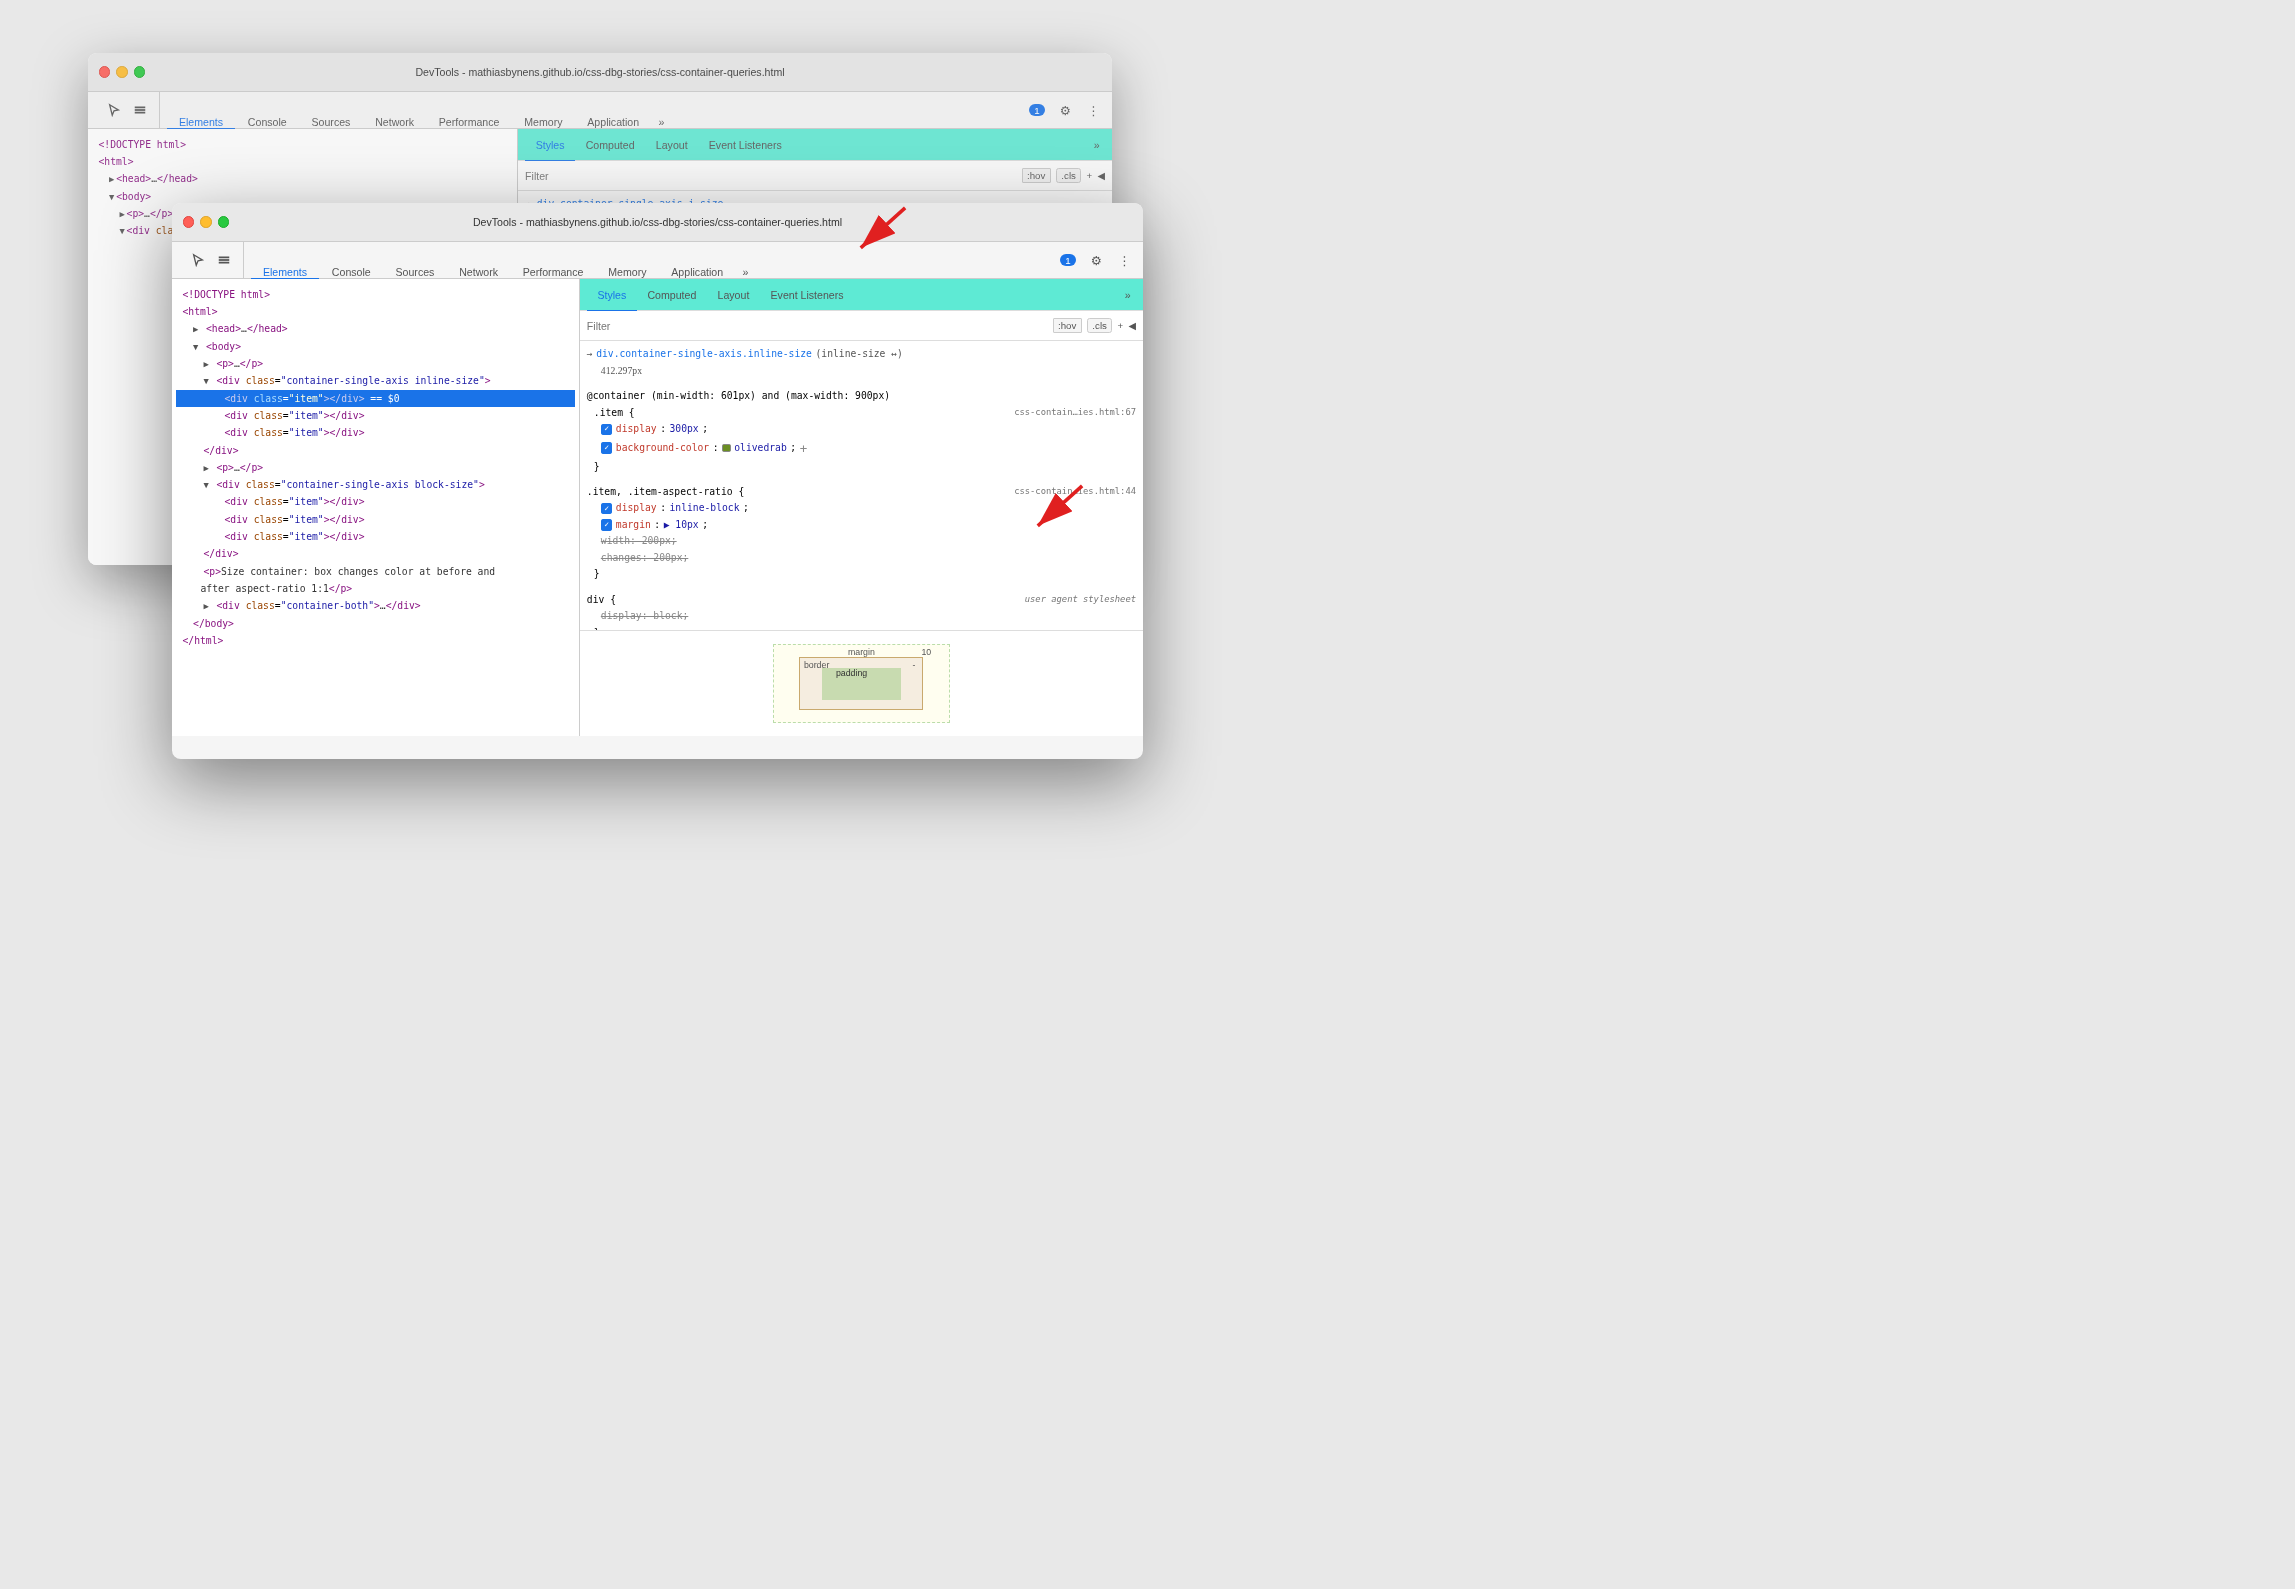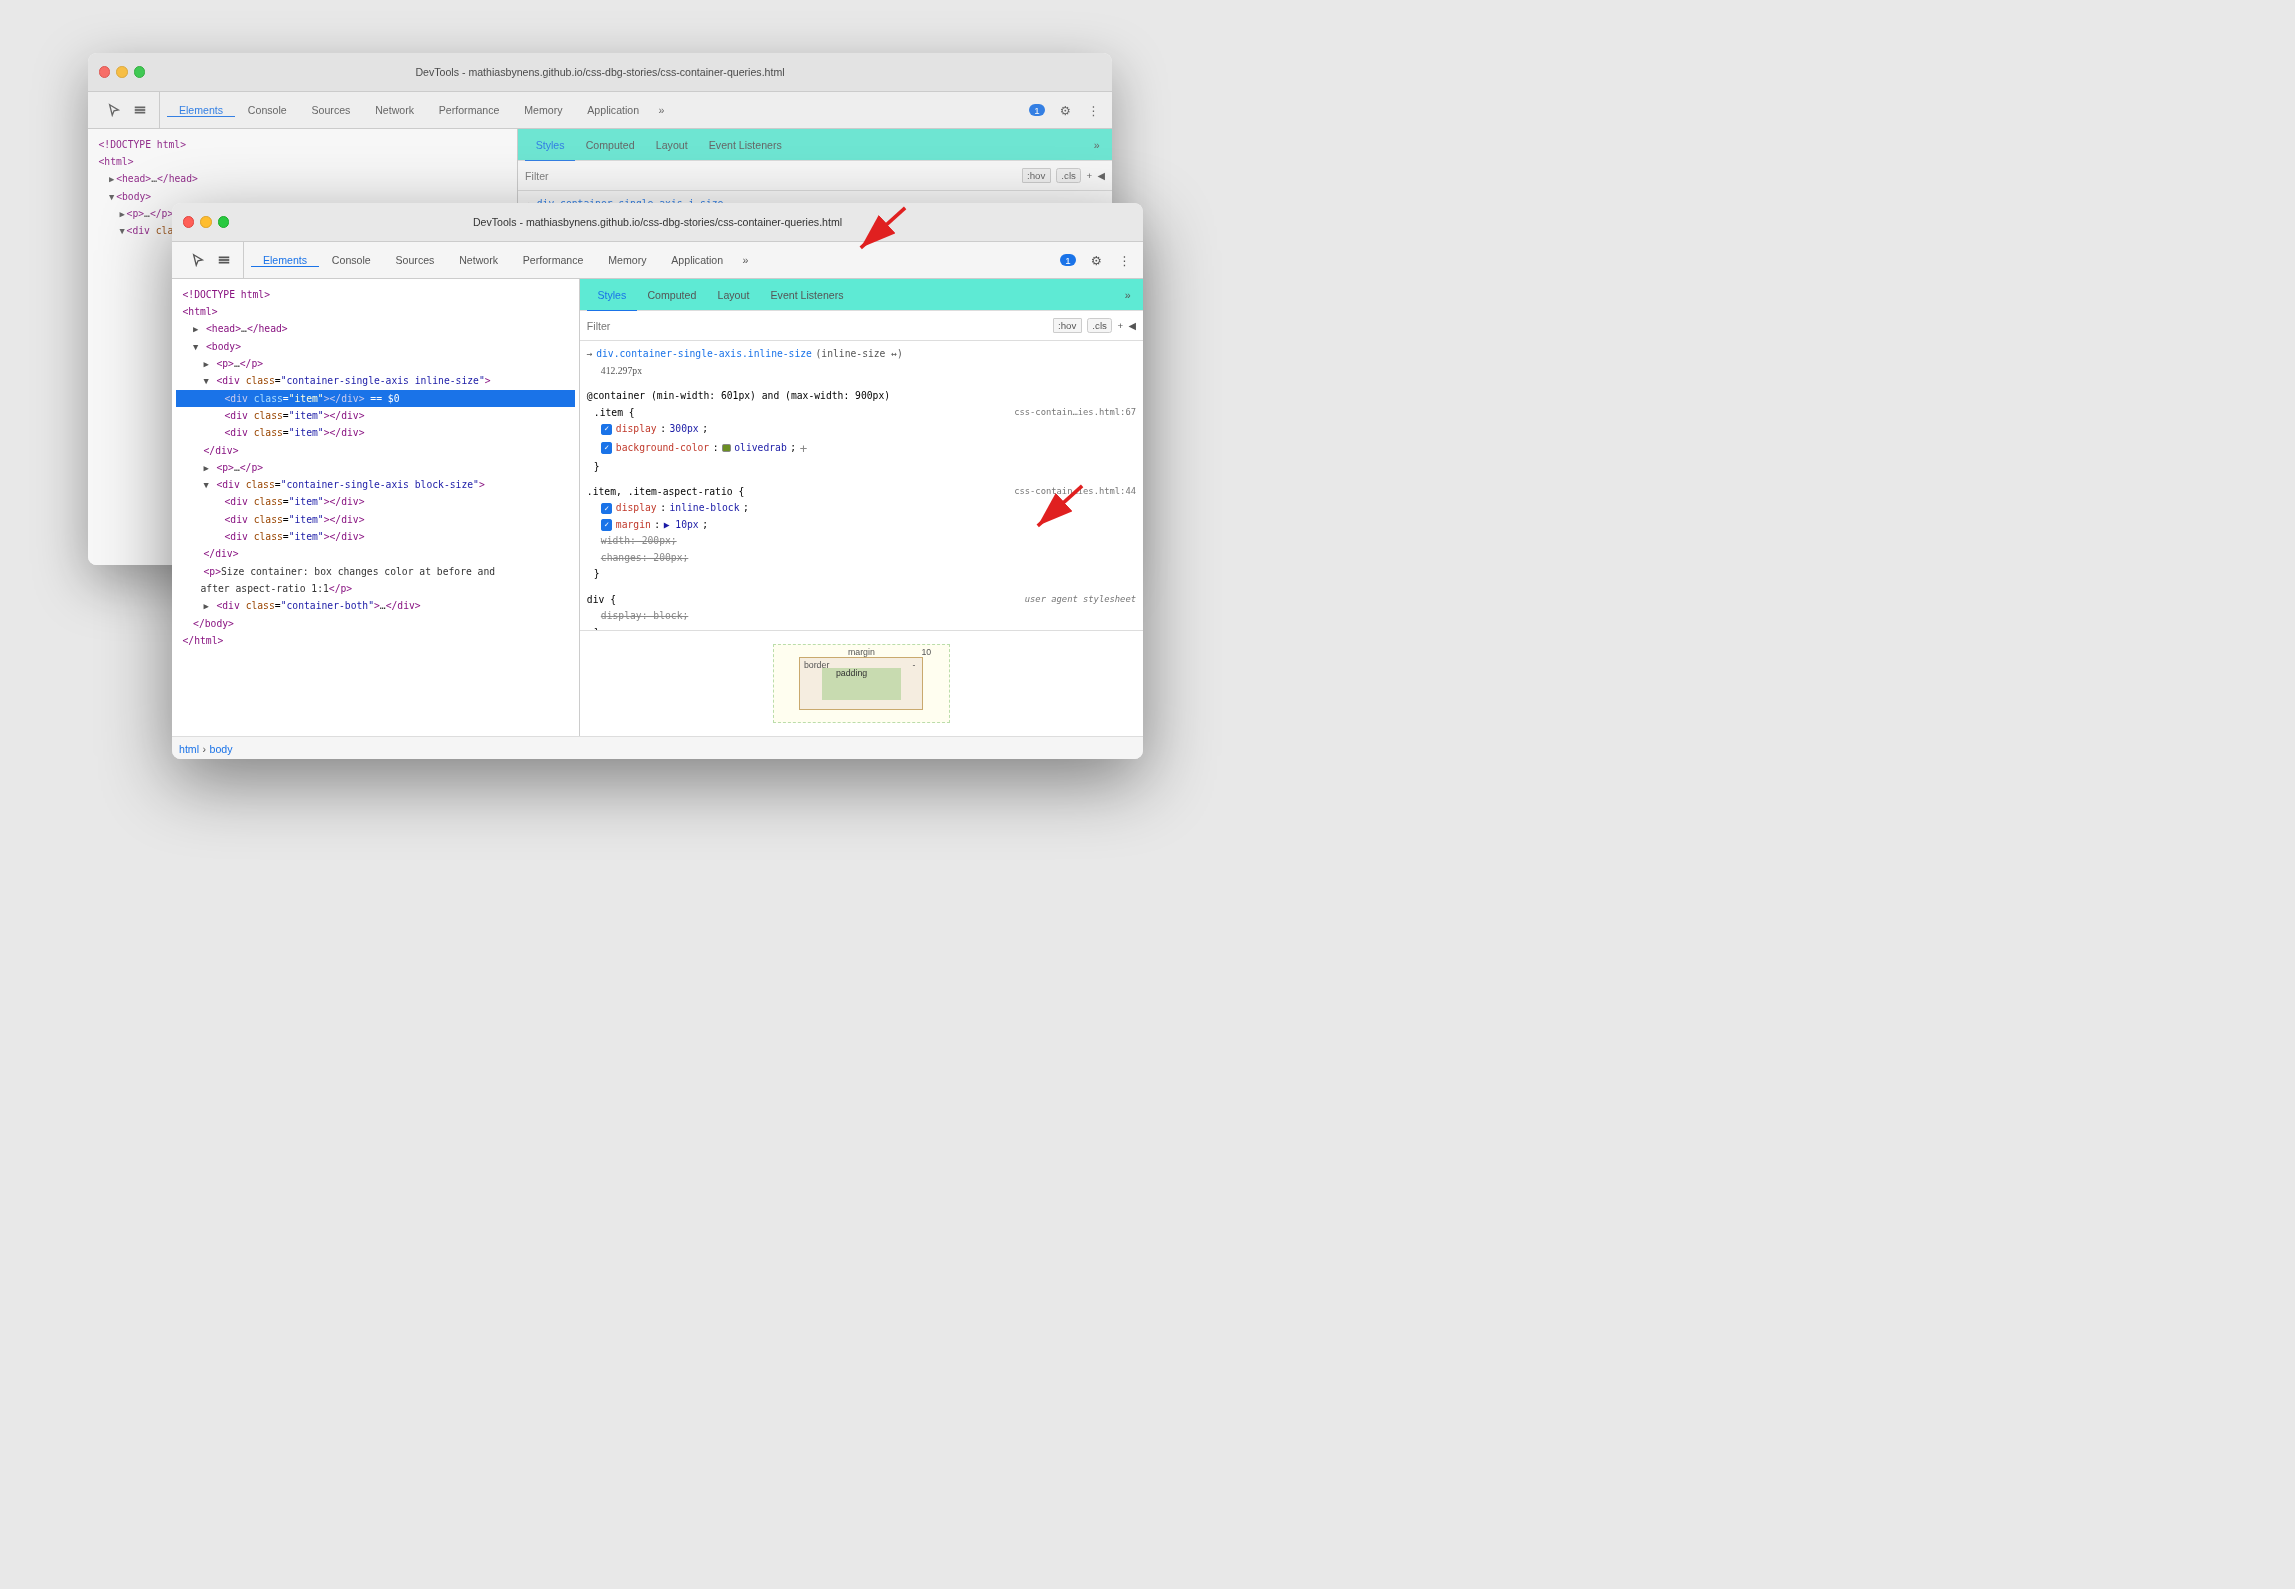--- a/index.html
+++ b/index.html
@@ -80,21 +80,21 @@
       height: 37px;
       background: #f5f5f5;
       border-bottom: 0.9px solid #ccc;
       display: flex;
       align-items: stretch;
       padding: 0 7px;
     }
 
     .devtools-tab-group {
       display: flex;
-      align-items: center;
+      align-items: flex-end;
       flex: 1;
     }
 
     .toolbar-icons {
       display: flex;
       align-items: center;
       gap: 3.5px;
       padding: 0 7px;
       border-right: 0.9px solid #ccc;
       margin-right: 7px;
@@ -736,25 +736,20 @@
             <div class="box-padding-inner">
               <span class="box-padding-label">padding</span>
             </div>
           </div>
         </div>
       </div>
 
     </div>
   </div>
 
-  <div class="breadcrumb-bar">
-    <span style="cursor:pointer; color:#1a73e8;">html</span>
-    <span>›</span>
-    <span style="cursor:pointer; color:#1a73e8;">body</span>
-  </div>
 
   <div style="position:absolute; top: 274px; left: 848px; z-index:30;">
     <svg width="71" height="71" viewBox="0 0 80 80">
       <defs>
         <marker id="arrowhead-front" markerWidth="10" markerHeight="7" refX="10" refY="3.5" orient="auto">
           <polygon points="0 0, 10 3.5, 0 7" fill="#e02020"></polygon>
         </marker>
       </defs>
       <line x1="70" y1="10" x2="20" y2="55" stroke="#e02020" stroke-width="4" marker-end="url(#arrowhead-front)"></line>
     </svg>

